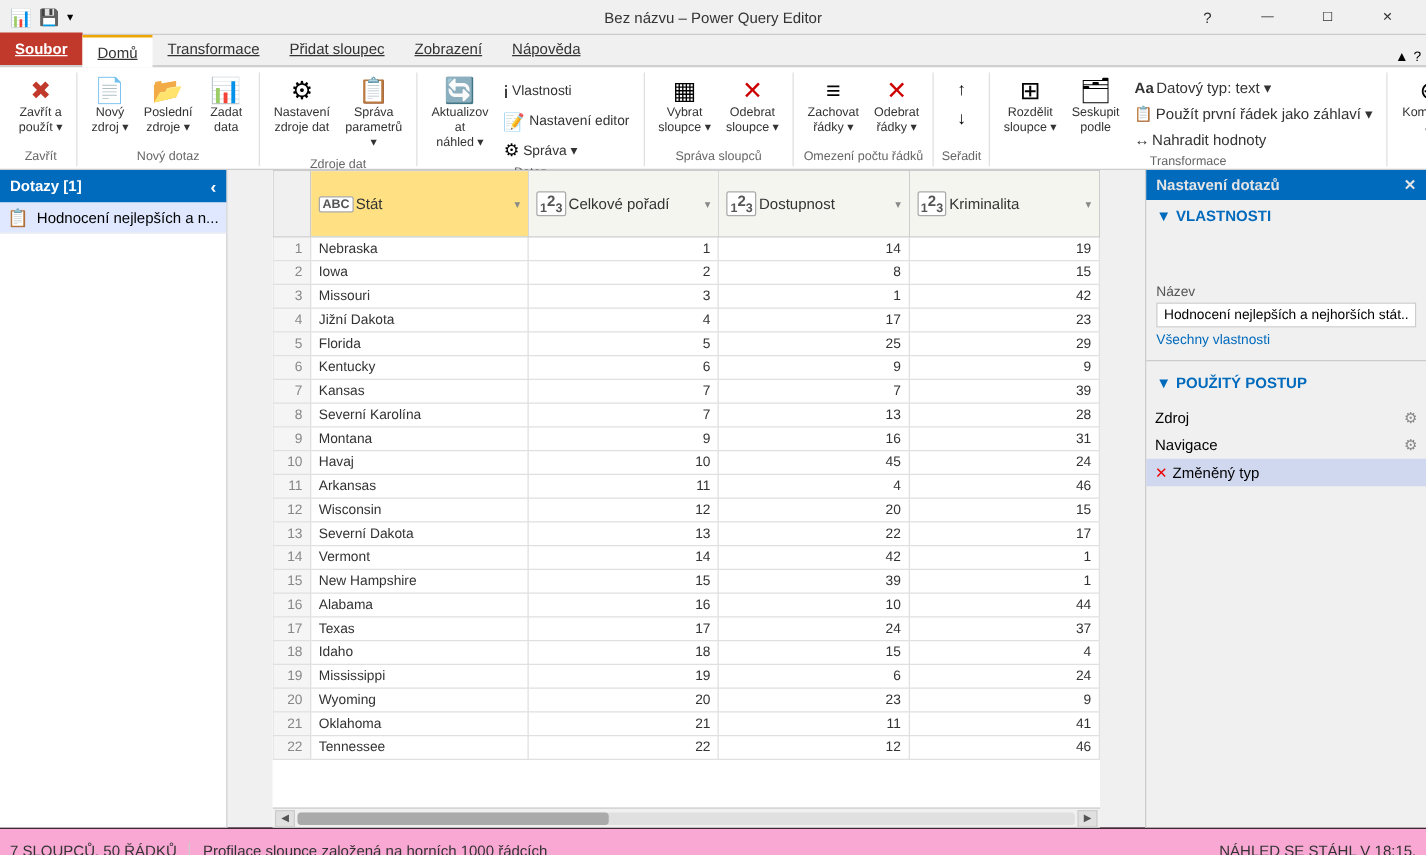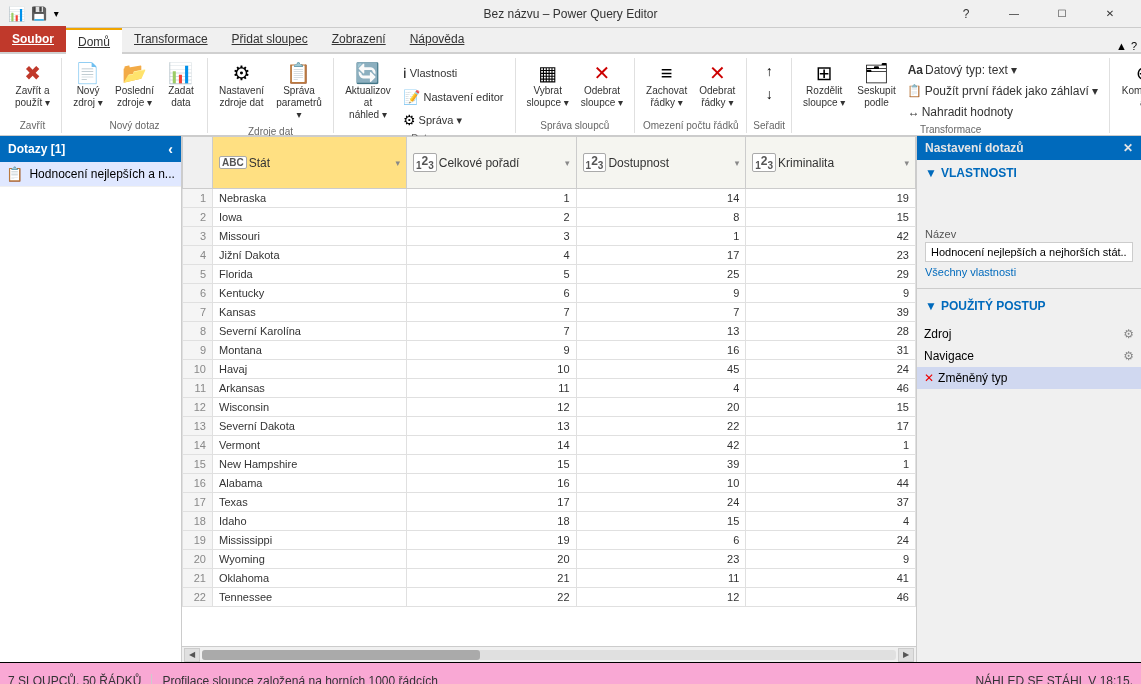--- a/index.html
+++ b/index.html
@@ -169,20 +169,21 @@
       border: 1px solid transparent;
       border-radius: 2px;
       background: transparent;
       white-space: nowrap;
     }
 
     
     #main {
       display: flex;
       height: calc(684px - 28px - 26px - 82px - 22px);
+      gap: 36px;
     }
 
     
     #sidebar {
       width: 182px;
       background: white;
       border-right: 1px solid #ccc;
       display: flex;
       flex-direction: column;
     }

